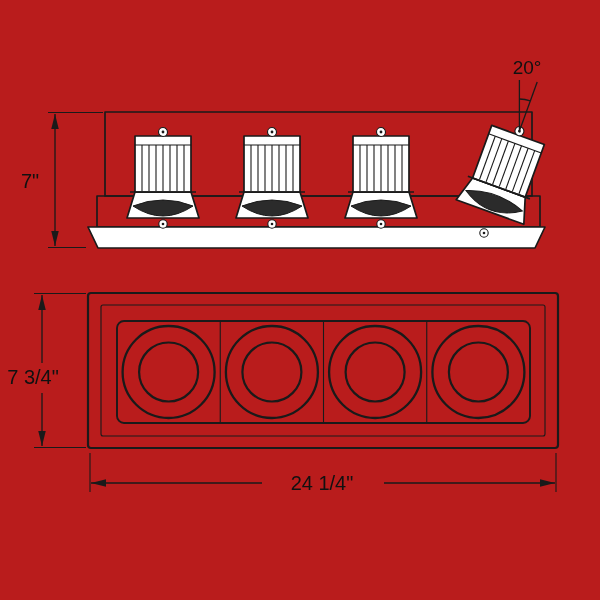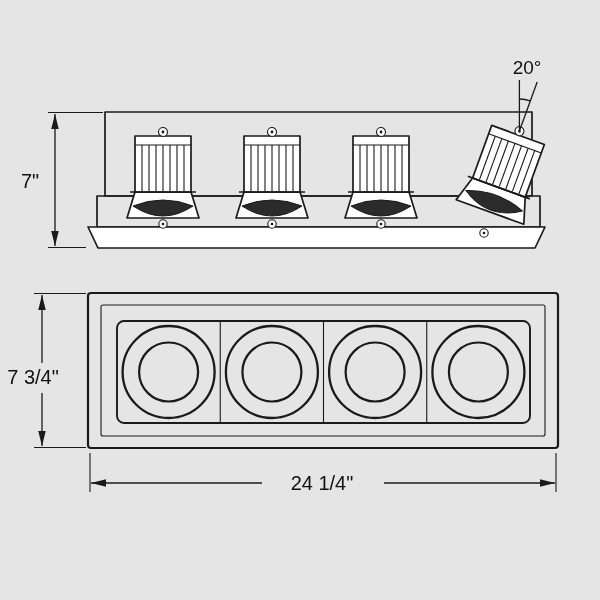--- a/index.html
+++ b/index.html
@@ -1,16 +1,16 @@
 <!DOCTYPE html>
 <html><head>
 <meta charset="utf-8">
 <style>
   html,body{margin:0;padding:0;background:#ffffff}
-  .stage{width:600px;height:600px;background:#e5e5e5;position:relative;overflow:hidden}
+  .stage{width:600px;height:600px;background:#b91c1c;position:relative;overflow:hidden}
   text{font-family:"Liberation Sans","DejaVu Sans",sans-serif;fill:#111111}
   .dimtext{font-size:20px}
   .angletext{font-size:19px}
   .ln{fill:#ffffff;stroke:#1a1a1a;stroke-width:1.7;stroke-linejoin:round}
   .nf{fill:none;stroke:#1a1a1a;stroke-width:1.7;stroke-linejoin:round}
   .lens{fill:#2b2b2b;stroke:#1a1a1a;stroke-width:1}
   .dot{fill:#1a1a1a;stroke:none}
   .dim{fill:none;stroke:#1a1a1a;stroke-width:1.3}
   .thin{stroke-width:1.1}
   .w19{stroke-width:1.9}

